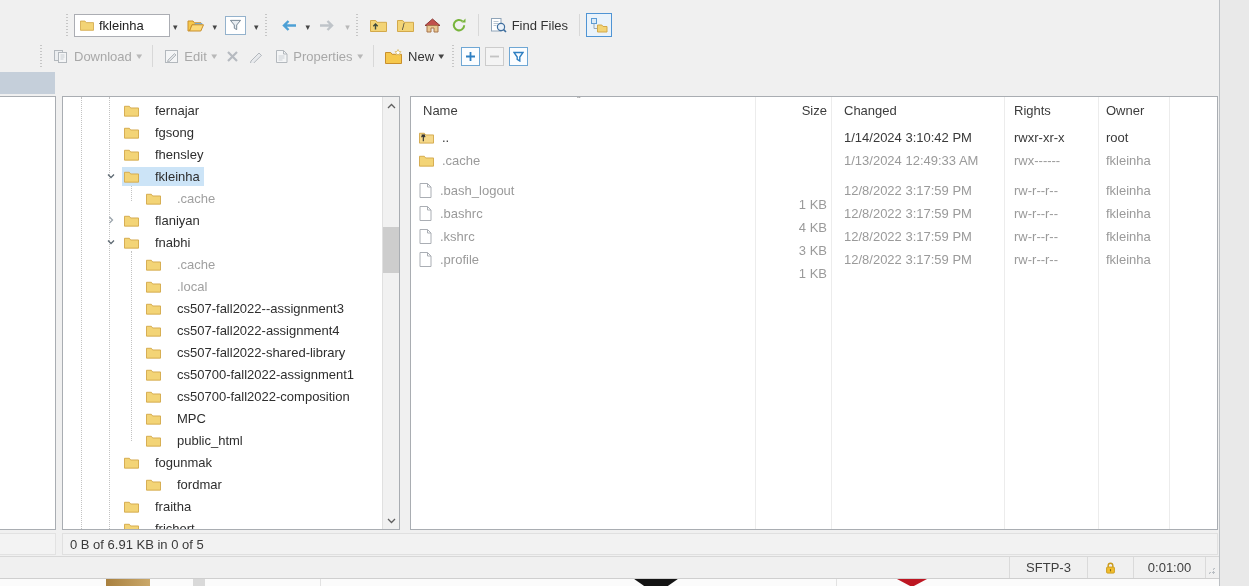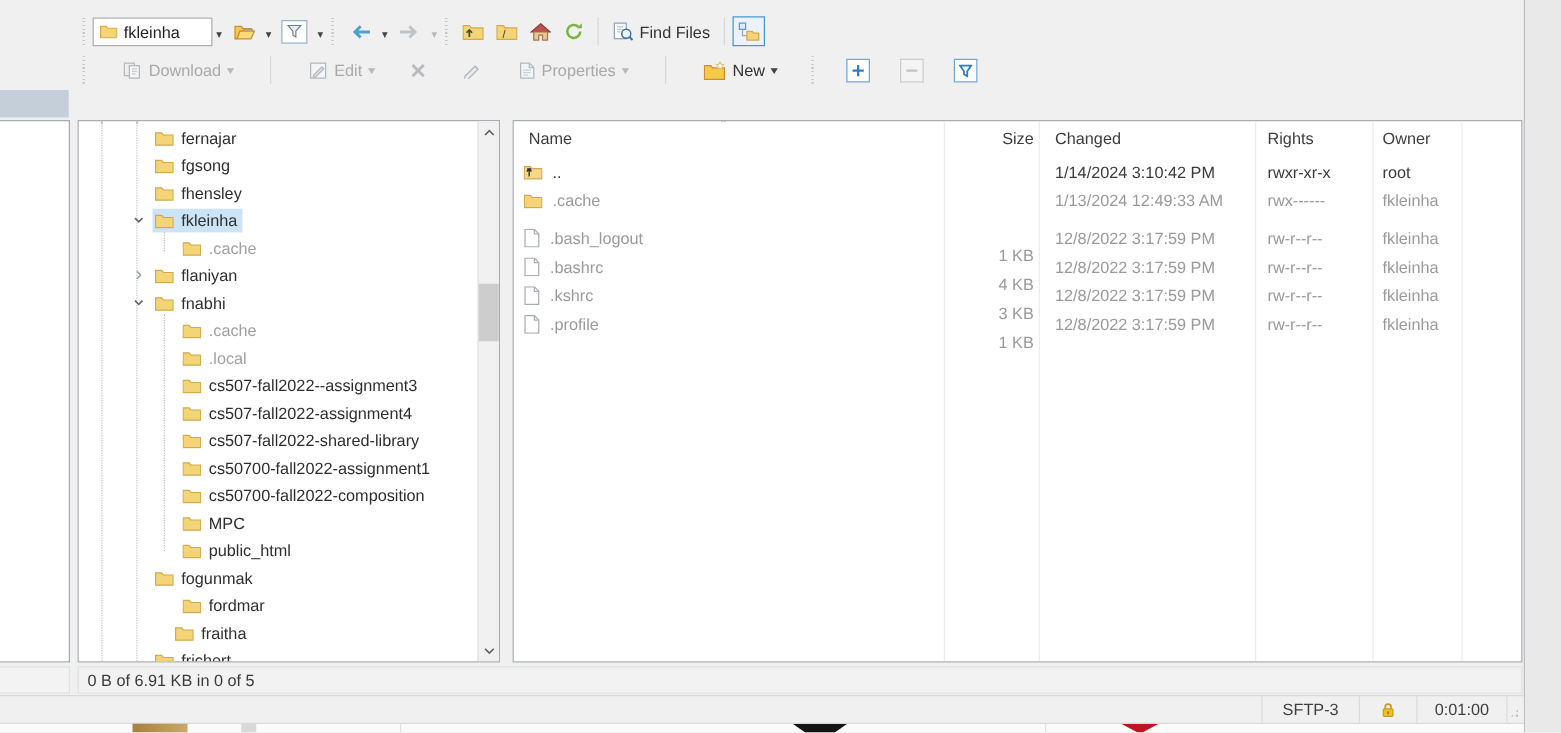--- a/index.html
+++ b/index.html
@@ -9,21 +9,21 @@
 
   
   .right-gutter { position:absolute; left:1219px; top:0; width:30px; height:586px; background:#e9e9e9; border-left:1px solid #bcc0c4; }
   .desktop-strip { position:absolute; left:0; top:578px; width:1219px; height:8px; background:#fbfbfb; border-top:1px solid #cfcfcf; }
   .thumb { position:absolute; top:0; height:8px; }
   .th-line { position:absolute; top:0; width:1px; height:8px; background:#e2e2e2; }
 
   
   .tb-row { position:absolute; left:0; width:1219px; display:flex; align-items:center; }
   .row1 { top:8px; height:34px; padding-left:62px; }
-  .row2 { top:42px; height:28px; padding-left:62px;gap:19px; }
+  .row2 { top:42px; height:28px; padding-left:36px; }
   .grip { width:5px; height:22px; margin:0 5px 0 2px; background:repeating-linear-gradient(to bottom,#c6c6c6 0 1px,transparent 1px 3px); background-size:2px 100%; background-repeat:no-repeat; background-position:center; }
   .vsep { width:1px; height:22px; background:#d8d8d8; margin:0 6px; }
   .tb-btn { display:inline-flex; align-items:center; gap:5px; padding:3px 4px; font-size:13px; color:#333; background:none; border:1px solid transparent; font-family:inherit; }
   .tb-btn.disabled { color:#a8a8a8; }
   .caret { font-size:9px; color:#444; line-height:1; transform:scaleX(1.3); }
   .disabled .caret, .caret.dim { color:#b8b8b8; }
   .drop-btn { background:none; border:none; padding:2px 3px; }
   .combo { display:inline-flex; align-items:center; gap:5px; width:96px; height:23px; background:#fff; border:1px solid #abadb3; padding:0 5px; font-size:13px; color:#222; }
   .icon-box { width:21px; height:19px; border:1px solid #94b2cc; background:#fff; display:inline-flex; align-items:center; justify-content:center; }
   .toggled-btn { display:inline-flex; align-items:center; justify-content:center; width:26px; height:24px; border:1px solid #4f94d4; background:#eaf3fb; padding:0; }
@@ -37,21 +37,21 @@
   
   .left-panel { position:absolute; left:0; top:96px; width:56px; height:434px; background:#fff; border:1px solid #a9adb2; border-left:none; }
   .left-status { position:absolute; left:0; top:533px; width:56px; height:22px; background:#f3f3f3; border:1px solid #e2e2e2; border-left:none; }
 
   
   .tree-panel { position:absolute; left:62px; top:96px; width:338px; height:434px; background:#fff; border:1px solid #a9adb2; overflow:hidden; }
   .tree-inner { position:absolute; left:0; top:0; right:17px; bottom:0; padding-top:2px; overflow:hidden; }
   .guide { position:absolute; width:0; border-left:1px dotted #c3c3c3; }
   .trow { position:relative; display:flex; align-items:center; height:22px; font-size:13px; color:#2e2e2e; }
   .texp { width:16px; height:16px; display:inline-flex; align-items:center; justify-content:center; flex:none; margin-right:3px; }
-  .tnode { display:inline-flex; align-items:center; gap:6px; padding:2px 4px 2px 2px; }
+  .tnode { display:inline-flex; align-items:center; gap:16px; padding:2px 4px 2px 2px; }
   .tnode.sel { background:#cce4f7; }
   .tlabel.dim { color:#a0a0a0; }
   .vscroll { position:absolute; right:0; top:0; width:17px; height:100%; background:#f1f1f1; border-left:1px solid #e0e0e0; }
   .vs-btn { position:absolute; left:0; width:17px; height:17px; display:flex; align-items:center; justify-content:center; }
   .vs-thumb { position:absolute; left:0; top:130px; width:17px; height:46px; background:#cdcdcd; }
 
   
   .file-panel { position:absolute; left:410px; top:96px; width:808px; height:434px; background:#fff; border:1px solid #a9adb2; overflow:hidden; }
   .gl { position:absolute; top:0; bottom:0; width:1px; background:#ececec; }
   .flist-head { position:absolute; left:0; top:0; width:806px; height:26px; display:grid; grid-template-columns:344px 76px 173px 94px 71px 1fr; align-items:center; font-size:13px; color:#3c3c3c; }
@@ -475,21 +475,21 @@
           <span class="texp"></span>
           <span class="tnode">
             <span>
               <svg width="15" height="13" viewBox="0 0 16 13">
                 <path d="M.5 2h5.2l1.4 1.8h8.4V12.5H.5Z" fill="#f3d476" stroke="#d3a94b"></path>
               </svg>
             </span>
             <span class="tlabel">fordmar</span>
           </span>
         </div>
-        <div class="trow" style="padding-left: 56px; text-align: right;">
+        <div class="trow" style="padding-left: 40px; text-align: right;">
           <span class="texp"></span>
           <span class="tnode">
             <span>
               <svg width="15" height="13" viewBox="0 0 16 13">
                 <path d="M.5 2h5.2l1.4 1.8h8.4V12.5H.5Z" fill="#f3d476" stroke="#d3a94b"></path>
               </svg>
             </span>
             <span class="tlabel">fraitha</span>
           </span>
         </div>

